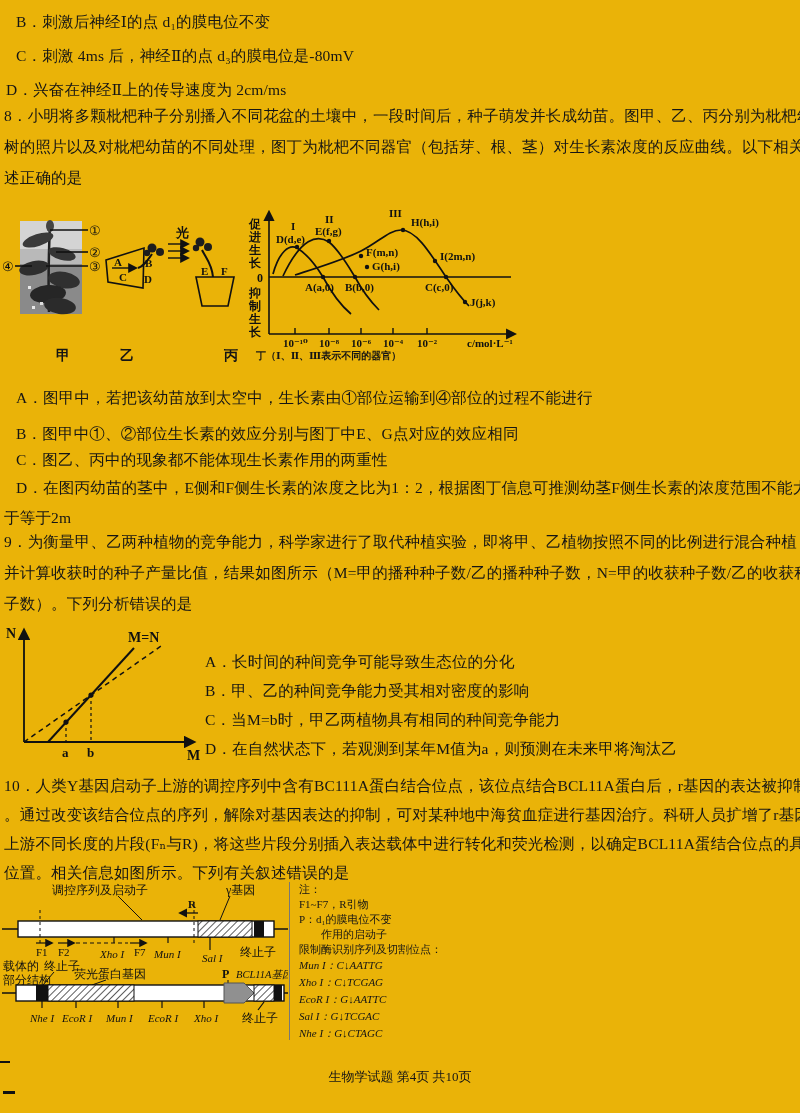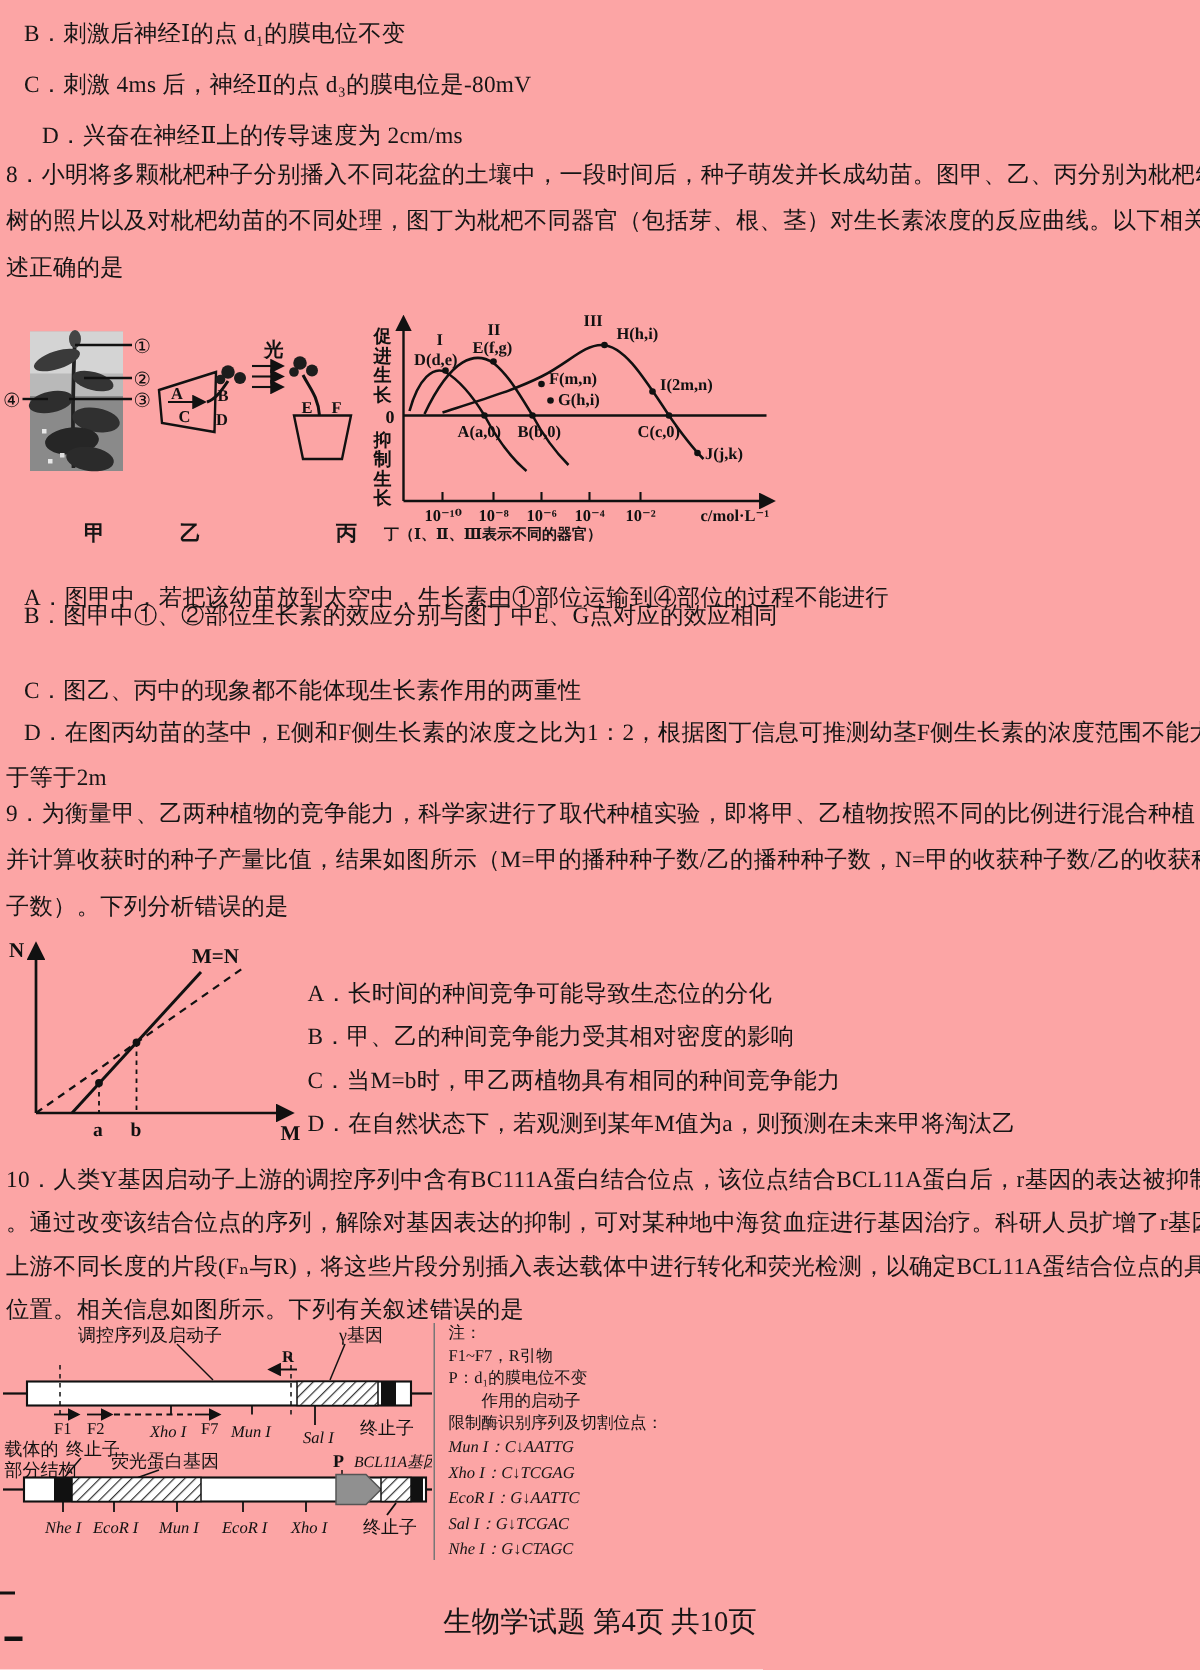--- a/index.html
+++ b/index.html
@@ -1,27 +1,27 @@
 <!DOCTYPE html>
 <html><head>
 <meta charset="utf-8">
 <style>
   html,body{margin:0;padding:0;background:#ffffff;}
-  #page{position:relative;width:800px;height:1113px;background:#fca5a5;overflow:hidden;
+  #page{position:relative;width:800px;height:1113px;background:#eab308;overflow:hidden;
         font-family:"Liberation Serif","DejaVu Serif",serif;color:#151515;}
   .tline{position:absolute;white-space:nowrap;font-size:15.5px;letter-spacing:0.2px;}
   .stem .tline{left:0;}
   .caption{position:absolute;font-weight:bold;font-size:14px;white-space:nowrap;}
   .fig{position:absolute;}
   .fig text{font-family:"Liberation Serif","DejaVu Serif",serif;fill:#111;}
   .notes{position:absolute;font-size:11px;line-height:15px;border-left:1px solid #777;
          padding-left:9px;white-space:nowrap;}
   .notes .enz{line-height:17px;font-style:italic;}
   .notes .indent{padding-left:22px;}
-  .footer{position:absolute;width:800px;text-align:center;font-size:19px;}
+  .footer{position:absolute;width:800px;text-align:center;font-size:13px;}
   .holemark{position:absolute;background:#111;}
 </style>
 </head>
 <body>
 
 <div id="page">
 
   <svg width="0" height="0" style="position:absolute">
     <defs>
       <marker id="arr" viewBox="0 0 10 10" refX="8" refY="5" markerWidth="7" markerHeight="7" orient="auto-start-reverse">
@@ -30,21 +30,21 @@
       <pattern id="hatch" width="5" height="5" patternUnits="userSpaceOnUse" patternTransform="rotate(45)">
         <rect width="5" height="5" fill="#fff"></rect>
         <line x1="0" y1="0" x2="0" y2="5" stroke="#333" stroke-width="1.6"></line>
       </pattern>
     </defs>
   </svg>
 
   <div>
     <div class="tline" style="left:16px;top:12px">B．刺激后神经Ⅰ的点 d₁的膜电位不变</div>
     <div class="tline" style="left:16px;top:46px">C．刺激 4ms 后，神经Ⅱ的点 d₃的膜电位是-80mV</div>
-    <div class="tline" style="left:28px;top:80px">D．兴奋在神经Ⅱ上的传导速度为 2cm/ms</div>
+    <div class="tline" style="left:6px;top:80px">D．兴奋在神经Ⅱ上的传导速度为 2cm/ms</div>
   </div>
 
   <div class="stem">
     <div class="tline" style="left:4px;top:106px">8．小明将多颗枇杷种子分别播入不同花盆的土壤中，一段时间后，种子萌发并长成幼苗。图甲、乙、丙分别为枇杷幼</div>
     <div class="tline" style="left:4px;top:137px">树的照片以及对枇杷幼苗的不同处理，图丁为枇杷不同器官（包括芽、根、茎）对生长素浓度的反应曲线。以下相关叙</div>
     <div class="tline" style="left:4px;top:168px">述正确的是</div>
   </div>
 
   <svg class="fig" style="left:2px;top:206px" width="104" height="140" viewBox="0 0 104 140">
     <rect x="18" y="15" width="62" height="93" fill="#b9b9b9"></rect>
@@ -172,21 +172,21 @@
     </g>
   </svg>
 
   <div class="caption" style="left:56px;top:347px">甲</div>
   <div class="caption" style="left:120px;top:347px">乙</div>
   <div class="caption" style="left:224px;top:347px">丙</div>
   <div class="caption" style="left:256px;top:349px;font-size:10px">丁（Ⅰ、Ⅱ、Ⅲ表示不同的器官）</div>
 
   <div>
     <div class="tline" style="left:16px;top:388px">A．图甲中，若把该幼苗放到太空中，生长素由①部位运输到④部位的过程不能进行</div>
-    <div class="tline" style="left:16px;top:400px">B．图甲中①、②部位生长素的效应分别与图丁中E、G点对应的效应相同</div>
+    <div class="tline" style="left:16px;top:424px">B．图甲中①、②部位生长素的效应分别与图丁中E、G点对应的效应相同</div>
     <div class="tline" style="left:16px;top:450px">C．图乙、丙中的现象都不能体现生长素作用的两重性</div>
     <div class="tline" style="left:16px;top:478px">D．在图丙幼苗的茎中，E侧和F侧生长素的浓度之比为1：2，根据图丁信息可推测幼茎F侧生长素的浓度范围不能大</div>
     <div class="tline" style="left:4px;top:508px">于等于2m</div>
   </div>
 
   <div class="stem">
     <div class="tline" style="left:4px;top:532px">9．为衡量甲、乙两种植物的竞争能力，科学家进行了取代种植实验，即将甲、乙植物按照不同的比例进行混合种植，</div>
     <div class="tline" style="left:4px;top:563px">并计算收获时的种子产量比值，结果如图所示（M=甲的播种种子数/乙的播种种子数，N=甲的收获种子数/乙的收获种</div>
     <div class="tline" style="left:4px;top:594px">子数）。下列分析错误的是</div>
   </div>

